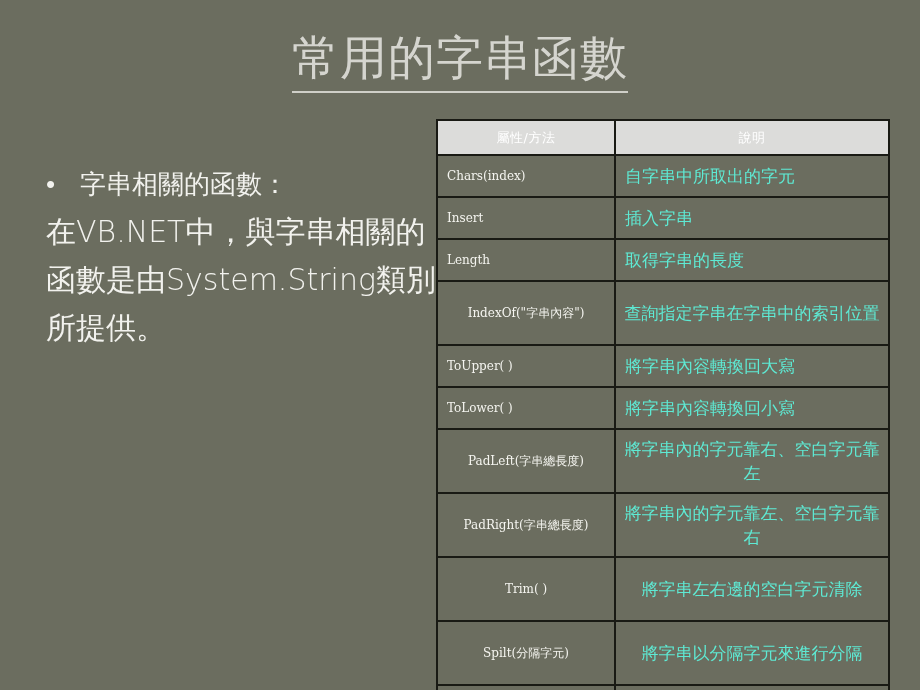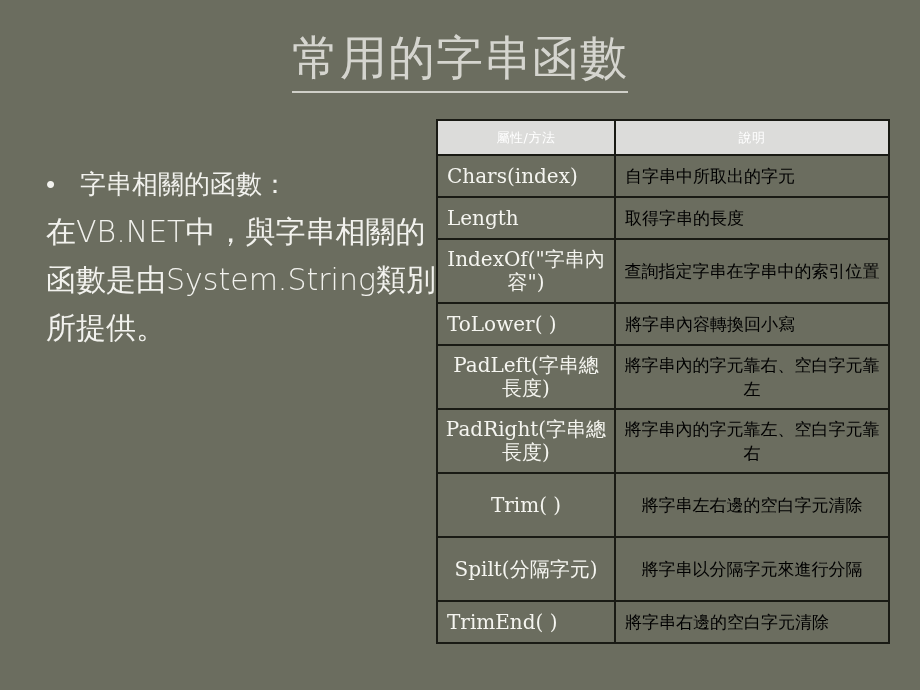--- a/index.html
+++ b/index.html
@@ -114,34 +114,34 @@
     text-align: center;
     font-family: "DejaVu Sans", "Liberation Sans", sans-serif;
     font-weight: 400;
     font-size: 13px;
     color: #ffffff;
     letter-spacing: 0.5px;
   }
 
   .cell-method {
     font-family: "DejaVu Serif", "Liberation Serif", serif;
-    font-size: 20px;
+    font-size: 12px;
     line-height: 23px;
     color: #f5f5f0;
     padding: 5px 6px 5px 9px !important;
   }
   .cell-method.wrapped {
     text-align: center;
     padding-left: 6px !important;
   }
   .cell-desc {
     font-family: "DejaVu Sans", "Liberation Sans", sans-serif;
     font-size: 17px;
     line-height: 24px;
-    color: #000000;
+    color: #5eead4;
     padding: 5px 8px 5px 9px !important;
   }
   .cell-desc.wrapped {
     text-align: center;
     padding-left: 6px !important;
     padding-right: 6px !important;
   }
   tr.row-tall .cell-method,
   tr.row-tall .cell-desc {
     height: 52px;
@@ -178,28 +178,36 @@
         <th>屬性/方法</th>
         <th>說明</th>
       </tr>
     </thead>
     <tbody id="table-body">
         <tr class="table-data-row row-short">
           <td class="cell-method">Chars(index)</td>
           <td class="cell-desc">自字串中所取出的字元</td>
         </tr>
         <tr class="table-data-row row-short">
+          <td class="cell-method">Insert</td>
+          <td class="cell-desc">插入字串</td>
+        </tr>
+        <tr class="table-data-row row-short">
           <td class="cell-method">Length</td>
           <td class="cell-desc">取得字串的長度</td>
         </tr>
         <tr class="table-data-row row-tall">
           <td class="cell-method wrapped">IndexOf("字串內容")</td>
           <td class="cell-desc wrapped">查詢指定字串在字串中的索引位置</td>
         </tr>
         <tr class="table-data-row row-short">
+          <td class="cell-method">ToUpper( )</td>
+          <td class="cell-desc">將字串內容轉換回大寫</td>
+        </tr>
+        <tr class="table-data-row row-short">
           <td class="cell-method">ToLower( )</td>
           <td class="cell-desc">將字串內容轉換回小寫</td>
         </tr>
         <tr class="table-data-row row-tall">
           <td class="cell-method wrapped">PadLeft(字串總長度)</td>
           <td class="cell-desc wrapped">將字串內的字元靠右、空白字元靠左</td>
         </tr>
         <tr class="table-data-row row-tall">
           <td class="cell-method wrapped">PadRight(字串總長度)</td>
           <td class="cell-desc wrapped">將字串內的字元靠左、空白字元靠右</td>

